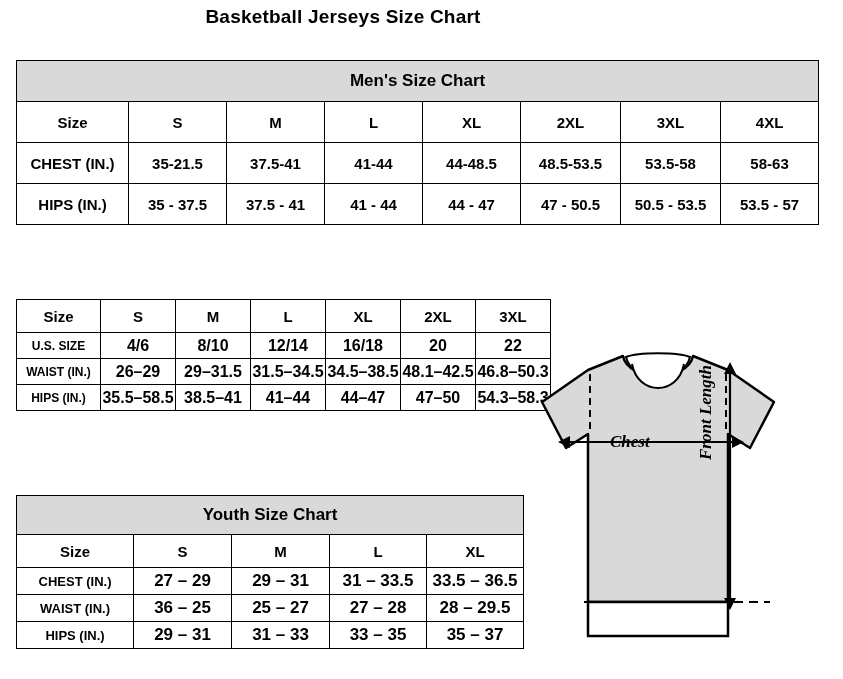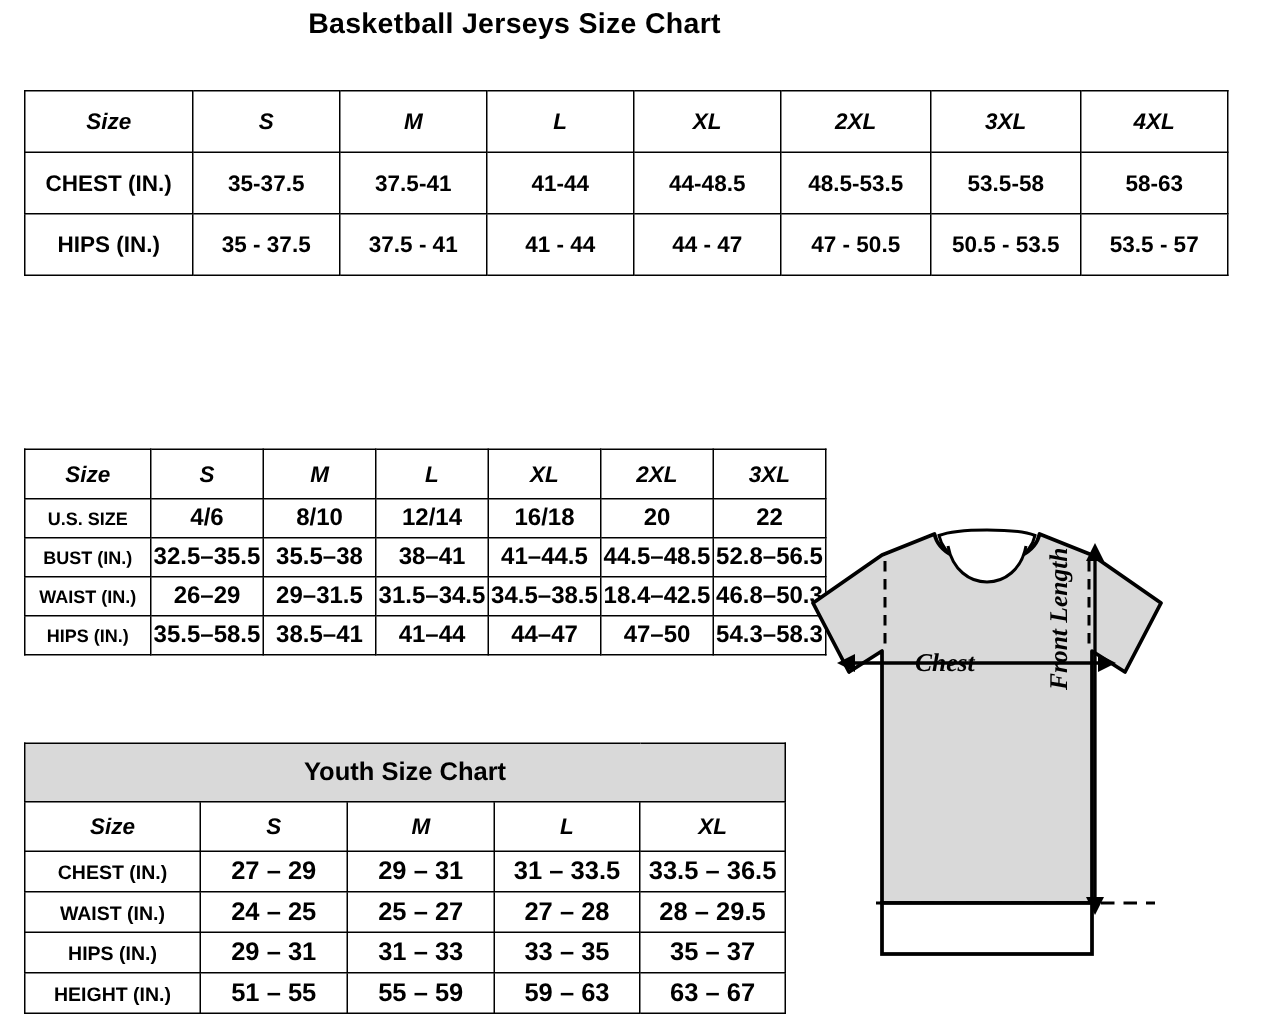--- a/index.html
+++ b/index.html
@@ -41,21 +41,20 @@
   }
   .caption-cell {
     background: #d9d9d9 !important;
     font-size: 16px;
     font-weight: bold;
     height: 38px;
   }
   .hdr-cell {
     background: #ffffff;
     font-weight: bold;
-    font-style: italic;
   }
 
   
   #men-chart {
     position: absolute;
     left: 16px;
     top: 60px;
     width: 802px;
   }
   #men-chart td { height: 40px; font-size: 15px; }
@@ -127,33 +126,36 @@
     <col style="width:112px">
     <col style="width:98px">
     <col style="width:98px">
     <col style="width:98px">
     <col style="width:98px">
     <col style="width:100px">
     <col style="width:100px">
     <col style="width:98px">
   </colgroup>
   <tbody>
+    <tr>
+      <td class="caption-cell" colspan="8">Men's Size Chart</td>
+    </tr>
     <tr>
       <td class="hdr-cell">Size</td>
       <td class="hdr-cell">S</td>
       <td class="hdr-cell">M</td>
       <td class="hdr-cell">L</td>
       <td class="hdr-cell">XL</td>
       <td class="hdr-cell">2XL</td>
       <td class="hdr-cell">3XL</td>
       <td class="hdr-cell">4XL</td>
     </tr>
     <tr>
       <td class="rowlabel">CHEST (IN.)</td>
-      <td>35-37.5</td>
+      <td>35-21.5</td>
       <td>37.5-41</td>
       <td>41-44</td>
       <td>44-48.5</td>
       <td>48.5-53.5</td>
       <td>53.5-58</td>
       <td>58-63</td>
     </tr>
     <tr>
       <td class="rowlabel">HIPS (IN.)</td>
       <td>35 - 37.5</td>
@@ -190,35 +192,26 @@
     <tr>
       <td class="rowlabel">U.S. SIZE</td>
       <td>4/6</td>
       <td>8/10</td>
       <td>12/14</td>
       <td>16/18</td>
       <td>20</td>
       <td>22</td>
     </tr>
     <tr>
-      <td class="rowlabel">BUST  (IN.)</td>
-      <td>32.5–35.5</td>
-      <td>35.5–38</td>
-      <td>38–41</td>
-      <td>41–44.5</td>
-      <td>44.5–48.5</td>
-      <td>52.8–56.5</td>
-    </tr>
-    <tr>
       <td class="rowlabel">WAIST  (IN.)</td>
       <td>26–29</td>
       <td>29–31.5</td>
       <td>31.5–34.5</td>
       <td>34.5–38.5</td>
-      <td>18.4–42.5</td>
+      <td>48.1–42.5</td>
       <td>46.8–50.3</td>
     </tr>
     <tr>
       <td class="rowlabel">HIPS  (IN.)</td>
       <td>35.5–58.5</td>
       <td>38.5–41</td>
       <td>41–44</td>
       <td>44–47</td>
       <td>47–50</td>
       <td>54.3–58.3</td>
@@ -247,39 +240,32 @@
     </tr>
     <tr>
       <td class="rowlabel">CHEST (IN.)</td>
       <td>27 – 29</td>
       <td>29 – 31</td>
       <td>31 – 33.5</td>
       <td>33.5 – 36.5</td>
     </tr>
     <tr>
       <td class="rowlabel">WAIST  (IN.)</td>
-      <td>24 – 25</td>
+      <td>36 – 25</td>
       <td>25 – 27</td>
       <td>27 – 28</td>
       <td>28 – 29.5</td>
     </tr>
     <tr>
       <td class="rowlabel">HIPS  (IN.)</td>
       <td>29 – 31</td>
       <td>31 – 33</td>
       <td>33 – 35</td>
       <td>35 – 37</td>
     </tr>
-    <tr>
-      <td class="rowlabel">HEIGHT  (IN.)</td>
-      <td>51 – 55</td>
-      <td>55 – 59</td>
-      <td>59 – 63</td>
-      <td>63 – 67</td>
-    </tr>
   </tbody>
 </table>
 
 <div id="shirt-diagram">
   <svg width="290" height="340" viewBox="0 0 290 340">
 
     <path d="M95,26 L60,40 L14,72 L38,118 L60,104 L60,272 L200,272 L200,104 L222,118 L246,72 L200,40 L165,26
              C160,52 100,52 95,26 Z" fill="#d9d9d9" stroke="#000000" stroke-width="2.5" stroke-linejoin="round"></path>
 
     <path d="M98,27 C104,54 156,54 162,27 C150,22 110,22 98,27 Z" fill="#ffffff" stroke="#000000" stroke-width="2"></path>

